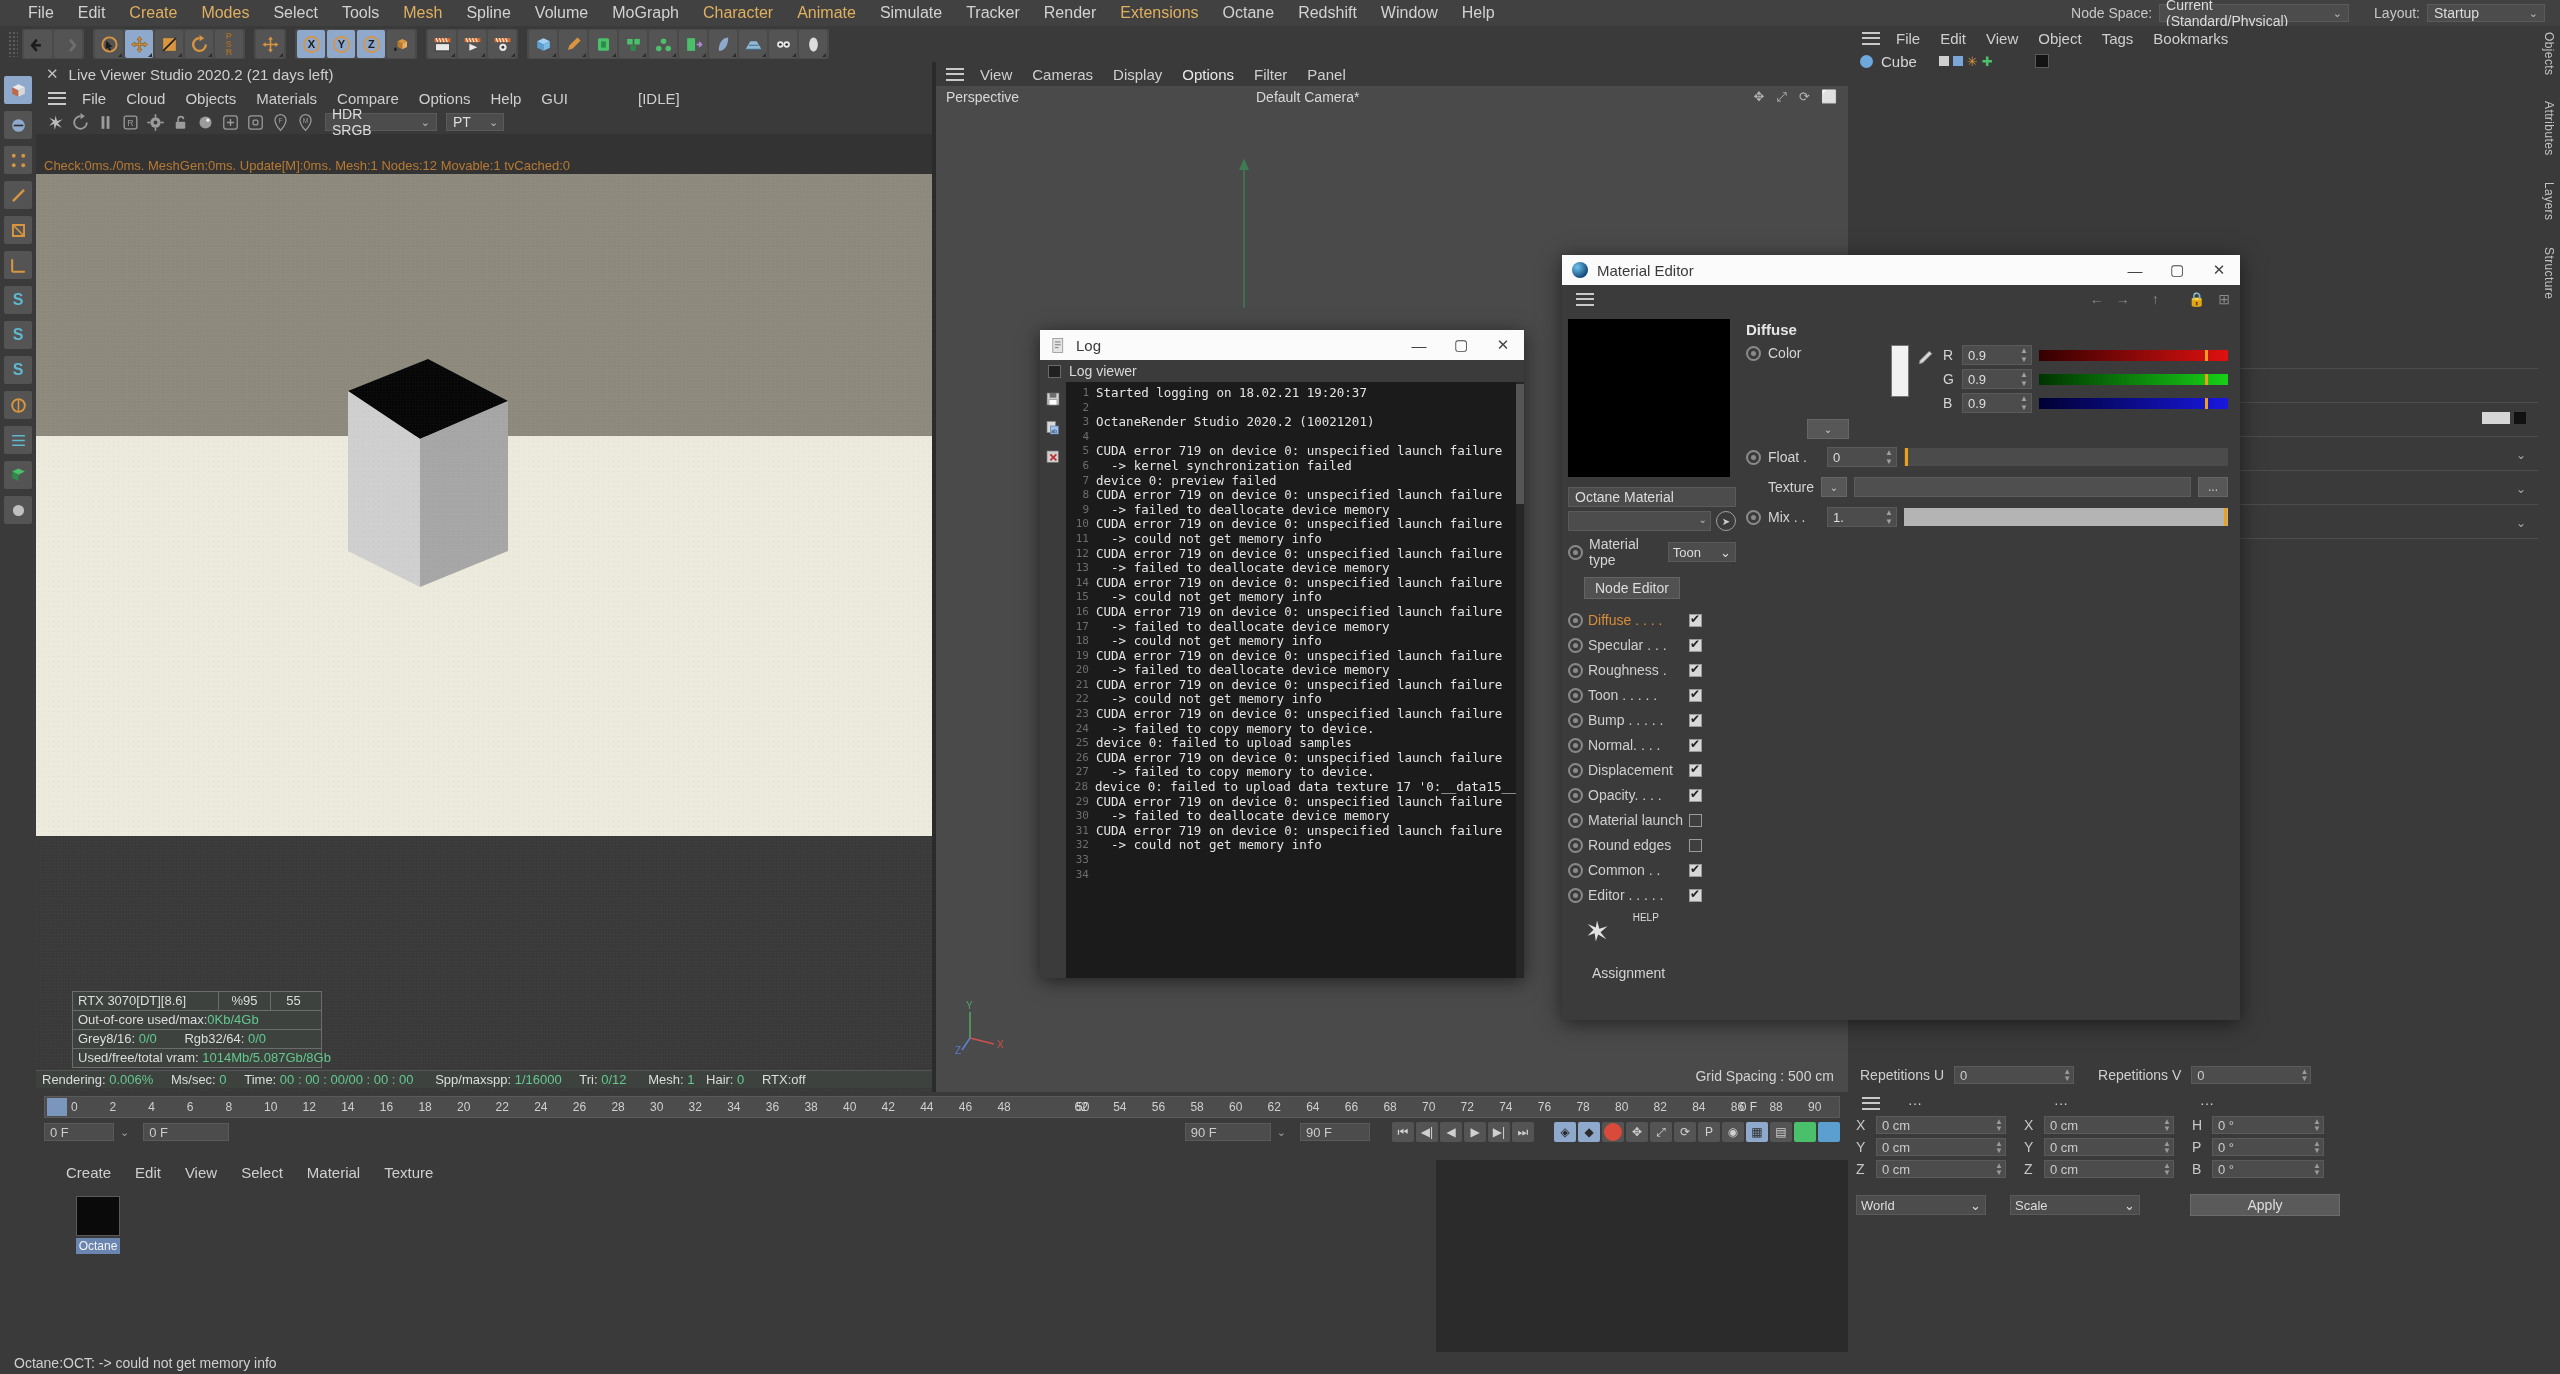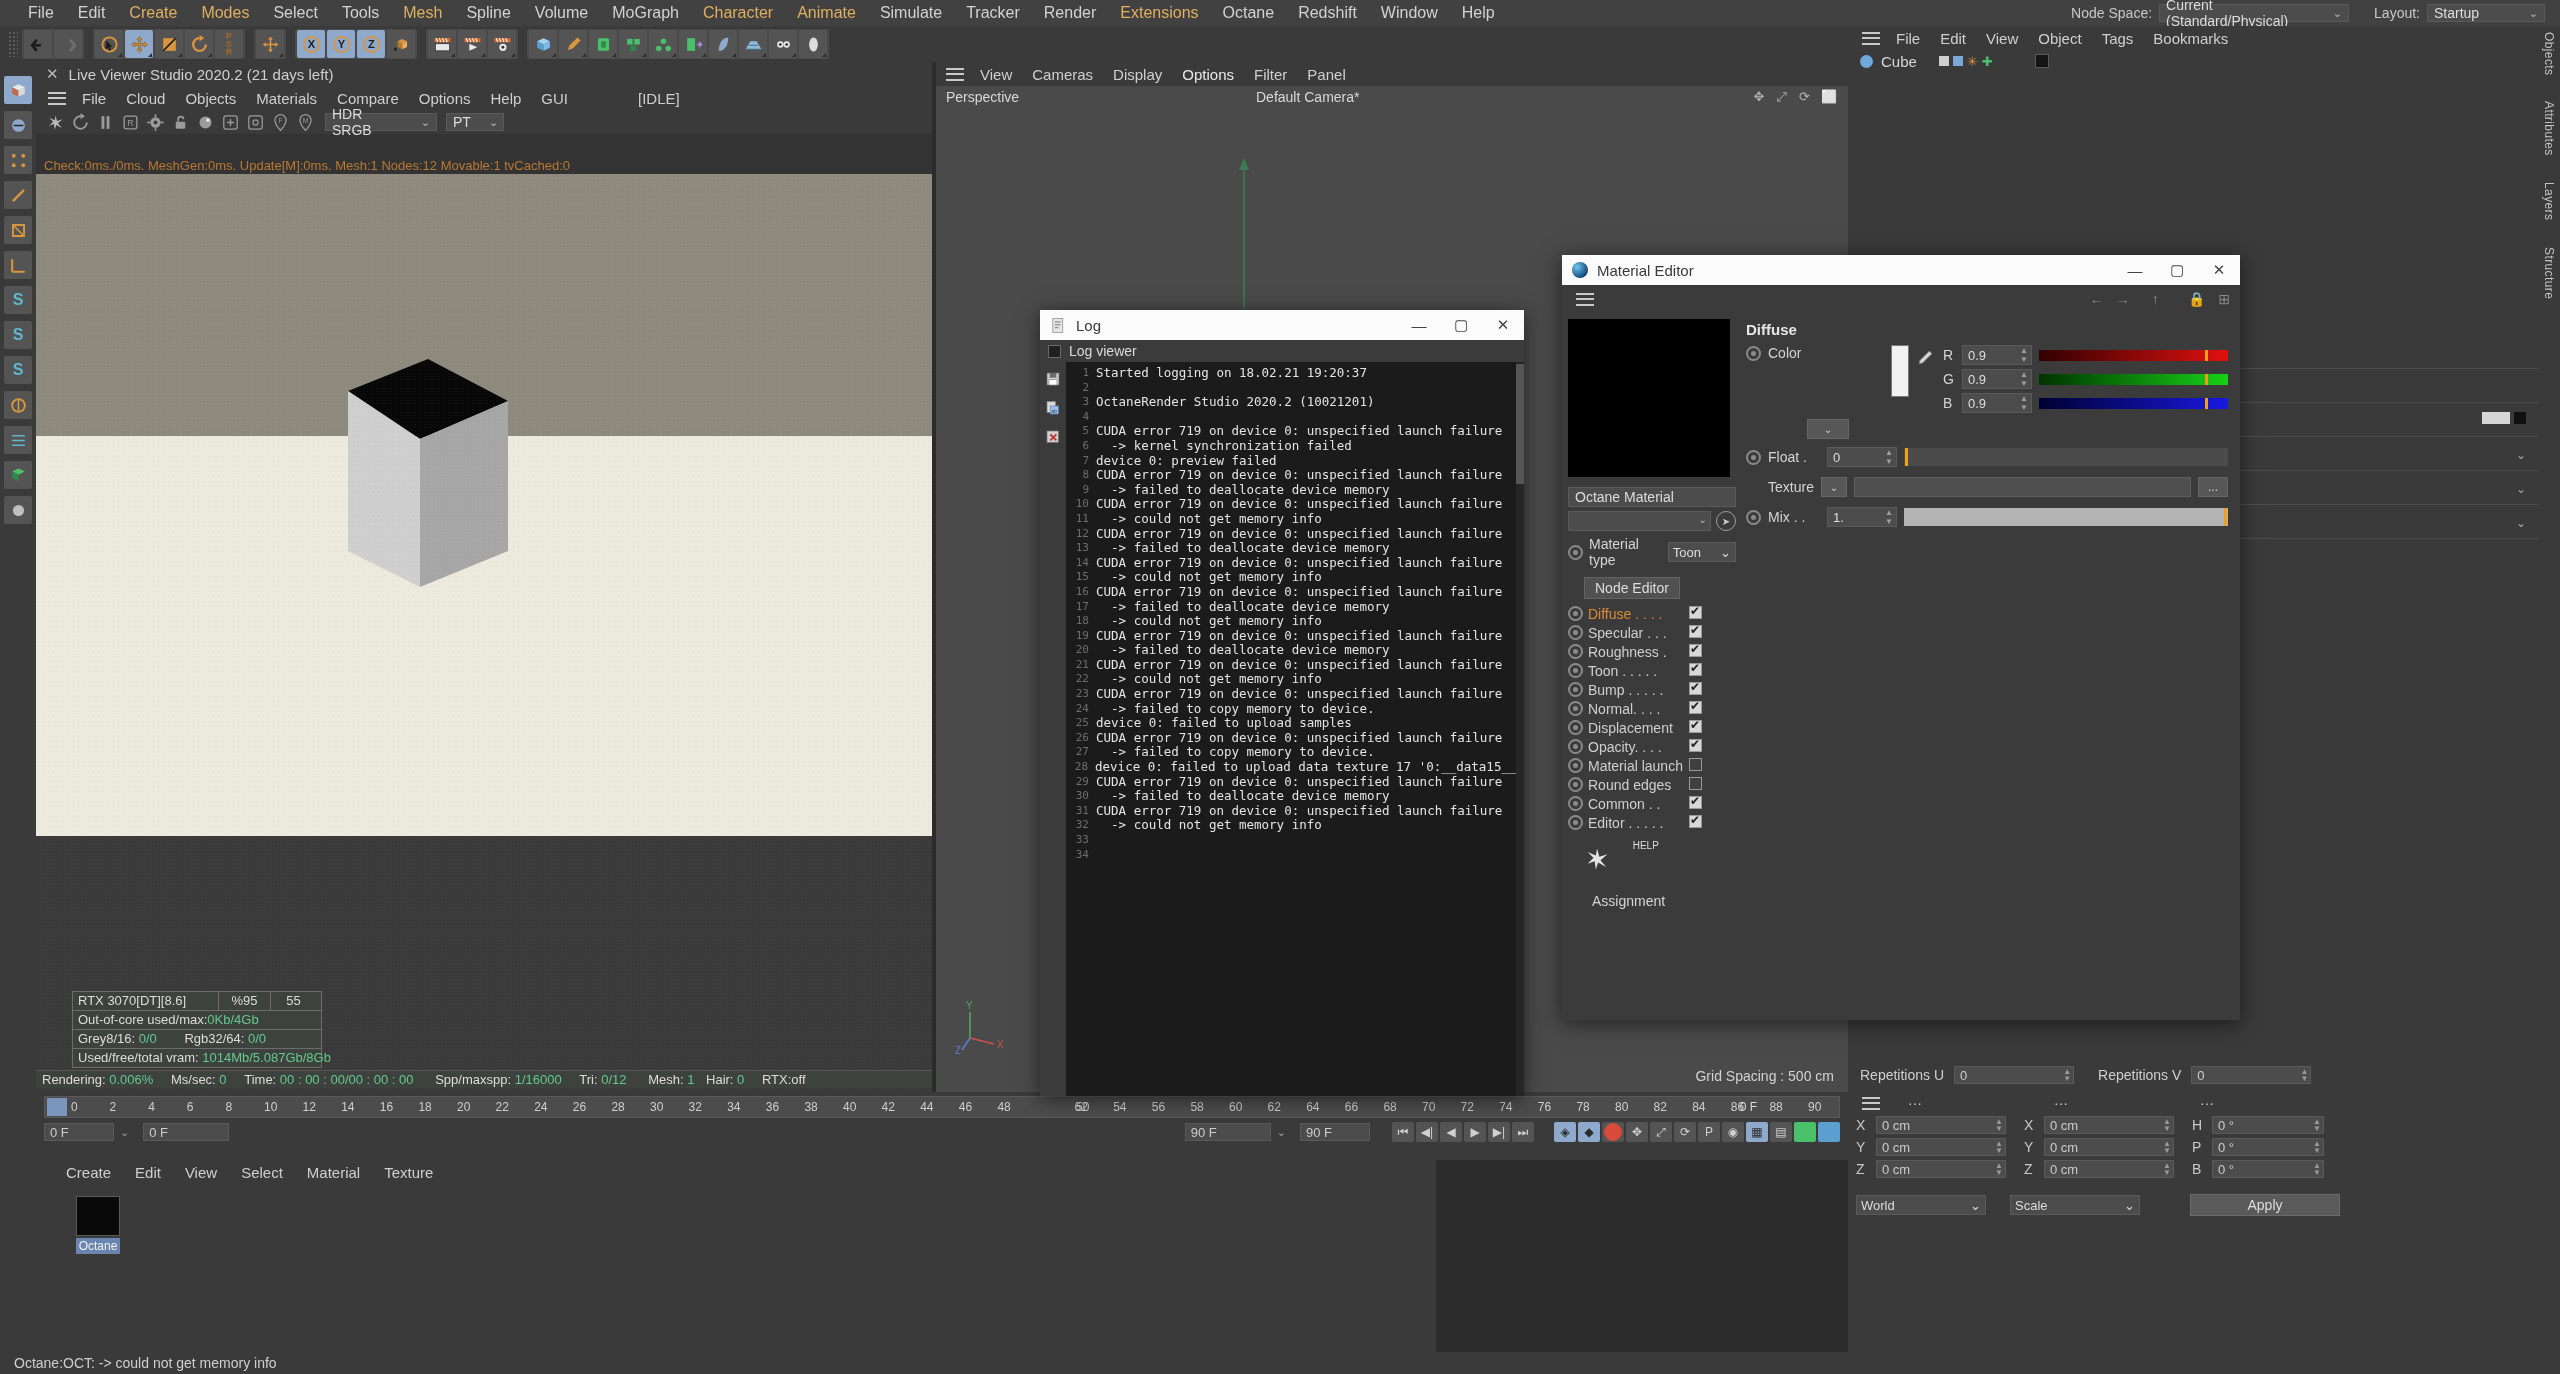--- a/index.html
+++ b/index.html
@@ -146,21 +146,21 @@
   .mat { position:absolute; left:40px; top:36px; width:44px; }
   .mat .sw { width:44px; height:40px; background:#0a0a0a; border:1px solid #5a5a5a; }
   .mat .nm { margin-top:2px; font-size:12px; background:#6a86b0; color:#f2f2f2;
     text-align:center; padding:1px 0;}
 
   
   .status { position:absolute; left:0; bottom:0; width:2560px; height:22px; background:#3a3a3a;
     display:flex; align-items:center; padding-left:14px; font-size:14px; color:#cfcfcf; }
 
   
-  .logw { position:absolute; left:1040px; top:310px; width:484px; height:786px;
+  .logw { position:absolute; left:1040px; top:330px; width:484px; height:648px;
     background:#4c1d95; box-shadow:0 3px 18px rgba(0,0,0,.55); }
   .logw-tb { height:30px; background:#fbfbfb; display:flex; align-items:center; padding-left:10px;
     gap:9px; }
   .logw-tb .t { font-size:15px; color:#3a3a3a; }
   .wctl { margin-left:auto; display:flex; }
   .wctl div { width:42px; height:30px; display:flex; align-items:center; justify-content:center;
     color:#444; font-size:15px;}
   .logw-sub { height:22px; background:#3b3b3b; display:flex; align-items:center; gap:8px;
     padding-left:8px; font-size:14px; color:#dadada;}
   .logw-sub .sq { width:13px;height:13px;background:#202020;border:1px solid #6a6a6a;}
@@ -201,21 +201,21 @@
     background:#8a8a8a;}
   .mrow { display:flex; align-items:center; gap:6px; margin-top:5px; font-size:14px; color:#d4d4d4;}
   .msel { background:#4c4c4c;border:1px solid #5a5a5a; height:20px; font-size:13px; color:#ddd;
      display:flex; align-items:center; padding:0 4px; gap:14px;}
   .nodebtn { margin:9px 0 4px 16px; background:#515151; border:1px solid #636363; font-size:14px;
      color:#ddd; padding:2px 10px; display:inline-block;}
   .chk { width:13px;height:13px;background:#d8d8d8;border:1px solid #9a9a9a; position:relative;
     flex:none;}
   .chk.on::after { content:'✔'; position:absolute; left:0px; top:-3px; font-size:12px; color:#222;}
   .chk.off { background:#3f3f3f; }
-  .litem { display:flex; gap:5px; margin-top:3px; font-size:14px;
+  .litem { display:flex; align-items:center; gap:5px; margin-top:9px; font-size:14px;
     color:#cfcfcf; }
   .litem .lbl { width:96px; white-space:nowrap; overflow:hidden; }
   .litem.act .lbl { color:#d98b36; }
   .me-right { flex:1; padding:8px 12px 8px 4px; }
   .sect { font-size:15px; color:#e6e6e6; font-weight:bold; margin-bottom:7px; }
   .prow { display:flex; align-items:center; gap:7px; margin-bottom:4px; font-size:14px;
     color:#d4d4d4;}
   .numf { background:#4c4c4c;border:1px solid #5a5a5a;height:20px; width:70px; color:#ddd;
     font-size:13px; display:flex;align-items:center; padding-left:5px; position:relative;}
   .numf .sp{position:absolute;right:3px;top:0px;font-size:8px;line-height:9px;color:#a0a0a0;}

